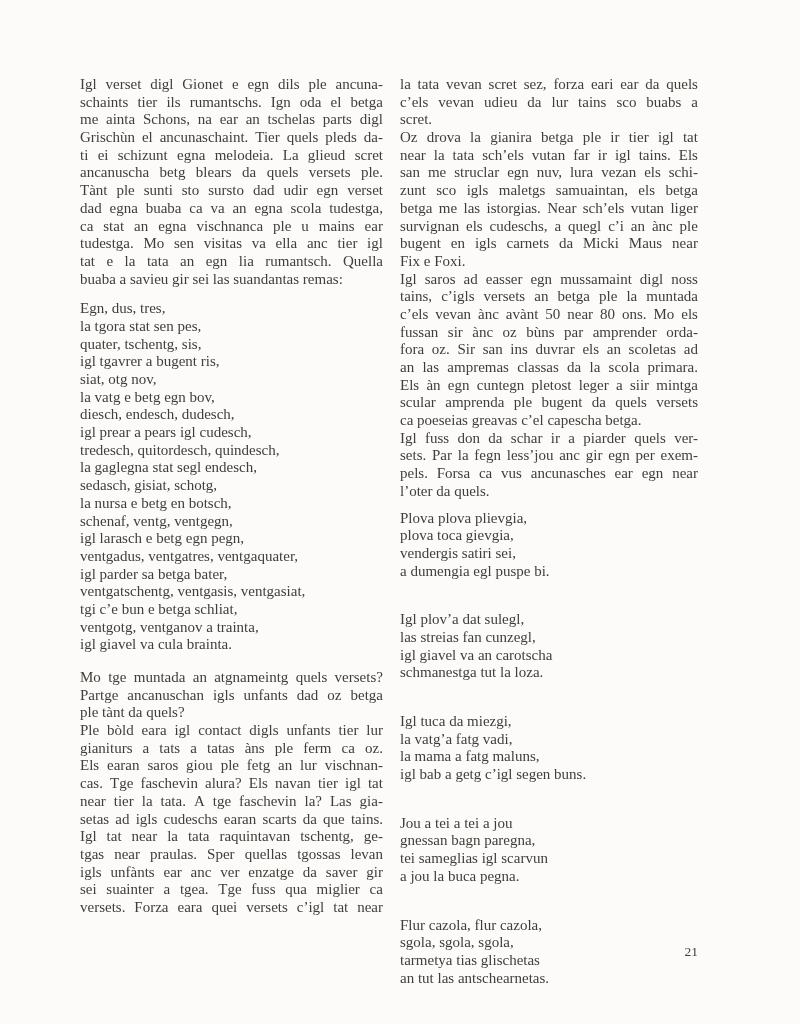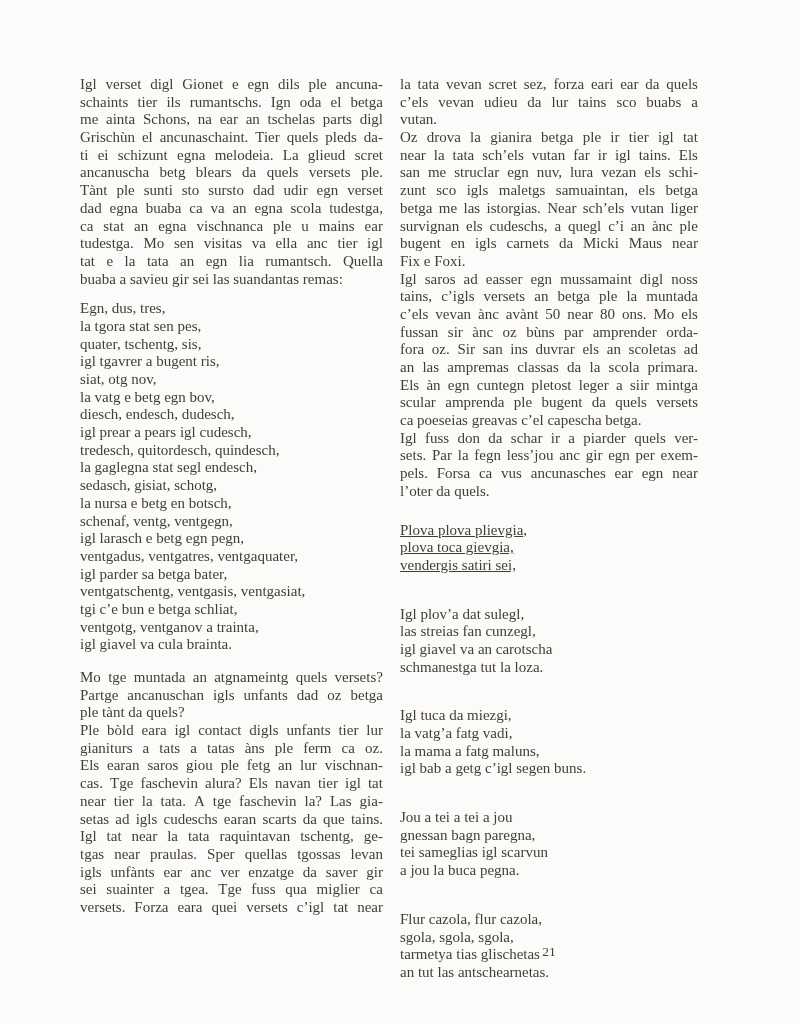--- a/index.html
+++ b/index.html
@@ -21,40 +21,40 @@
     top: 76px;
     font-size: 15px;
     line-height: 17.7px;
   }
   #col-left  { left: 80px;  width: 303px; }
   #col-right { left: 400px; width: 298px; }
 
   .block { margin: 0; }
   .block.verse { margin-top: 12px; margin-bottom: 15px; }
   .block.verse + .block.verse { margin-top: 31px; }
-  #col-right .block.paragraph + .block.verse { margin-top: 21px; text-decoration: underline; }
+  #col-right .block.paragraph + .block.verse { margin-top: 9px; }
 
   .line {
     height: 17.7px;
     white-space: nowrap;
     text-align: left;
   }
   .line.just {
     display: flex;
     justify-content: space-between;
     flex-wrap: nowrap;
   }
   .line.just span { display: block; flex: 0 0 auto; }
 
   .page-number {
     position: absolute;
     left: 400px;
     width: 298px;
     top: 943px;
-    text-align: center;
+    text-align: right;
     font-size: 13.5px;
     line-height: 17px;
   }
 </style>
 </head>
 <body style="--page-bg: #fcfbf9; --text: #403e3a;">
 
 <div class="page">
   <div id="col-left" class="column">
       <div class="block paragraph">
@@ -358,21 +358,21 @@
           <span>c’els</span>
           <span>vevan</span>
           <span>udieu</span>
           <span>da</span>
           <span>lur</span>
           <span>tains</span>
           <span>sco</span>
           <span>buabs</span>
           <span>a</span>
         </div>
-        <div class="line">vutan.</div>
+        <div class="line">scret.</div>
       </div>
       <div class="block paragraph">
         <div class="line just">
           <span>Oz</span>
           <span>drova</span>
           <span>la</span>
           <span>gianira</span>
           <span>betga</span>
           <span>ple</span>
           <span>ir</span>
@@ -566,20 +566,21 @@
           <span>ear</span>
           <span>egn</span>
           <span>near</span>
         </div>
         <div class="line">l’oter da quels.</div>
       </div>
       <div class="block verse">
         <div class="line">Plova plova plievgia,</div>
         <div class="line">plova toca gievgia,</div>
         <div class="line">vendergis satiri sei,</div>
+        <div class="line">a dumengia egl puspe bi.</div>
       </div>
       <div class="block verse">
         <div class="line">Igl plov’a dat sulegl,</div>
         <div class="line">las streias fan cunzegl,</div>
         <div class="line">igl giavel va an carotscha</div>
         <div class="line">schmanestga tut la loza.</div>
       </div>
       <div class="block verse">
         <div class="line">Igl tuca da miezgi,</div>
         <div class="line">la vatg’a fatg vadi,</div>

